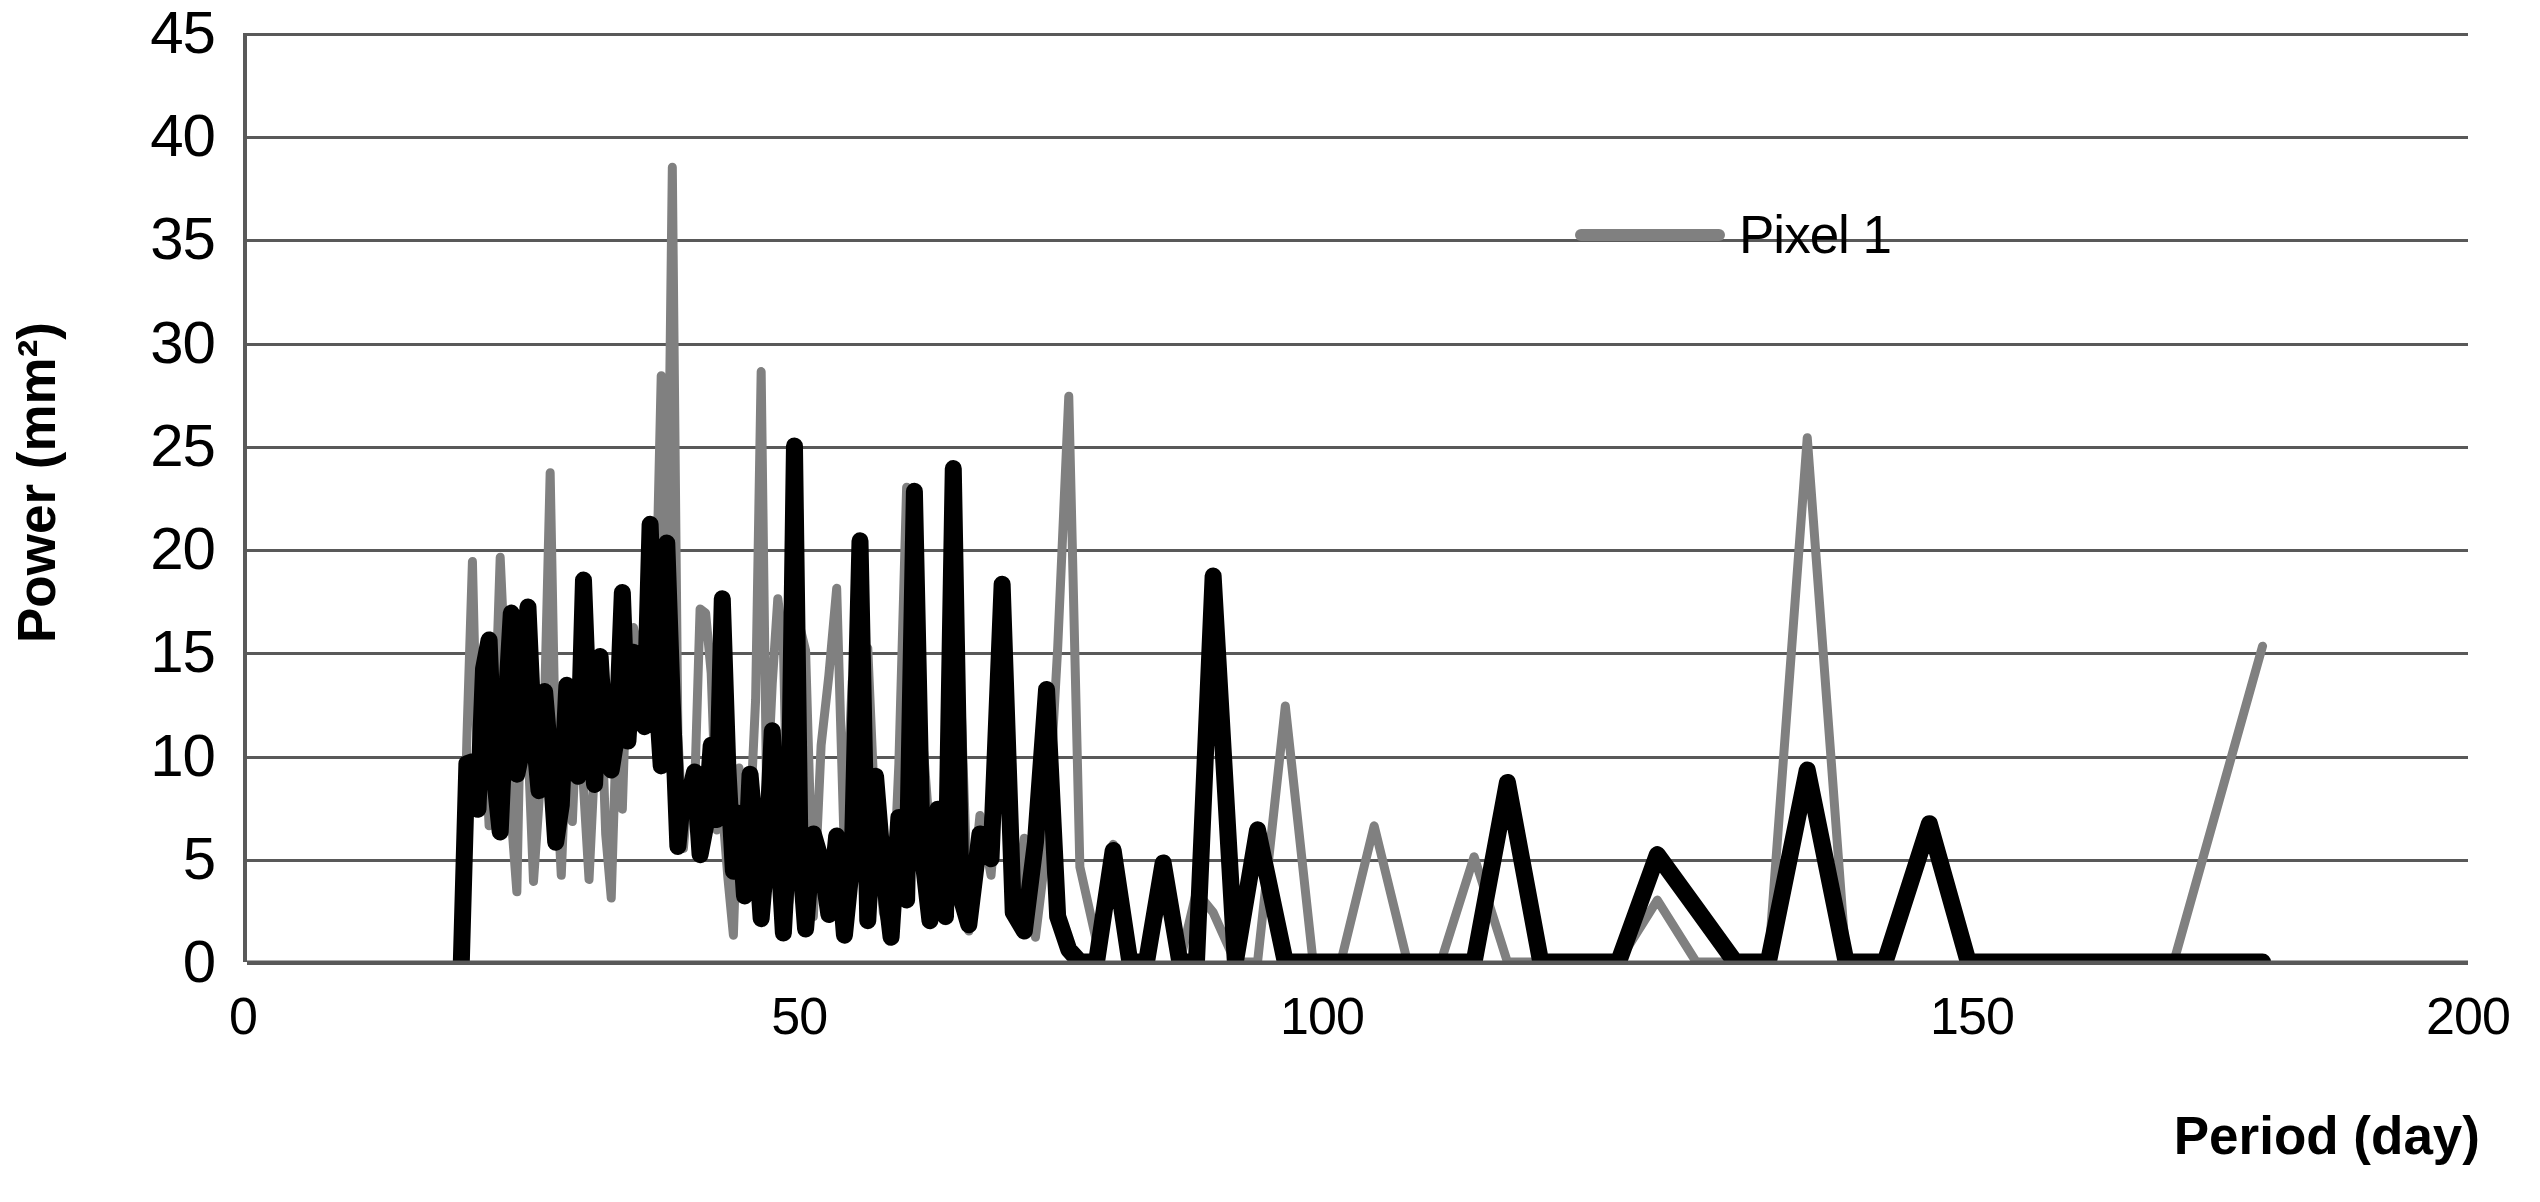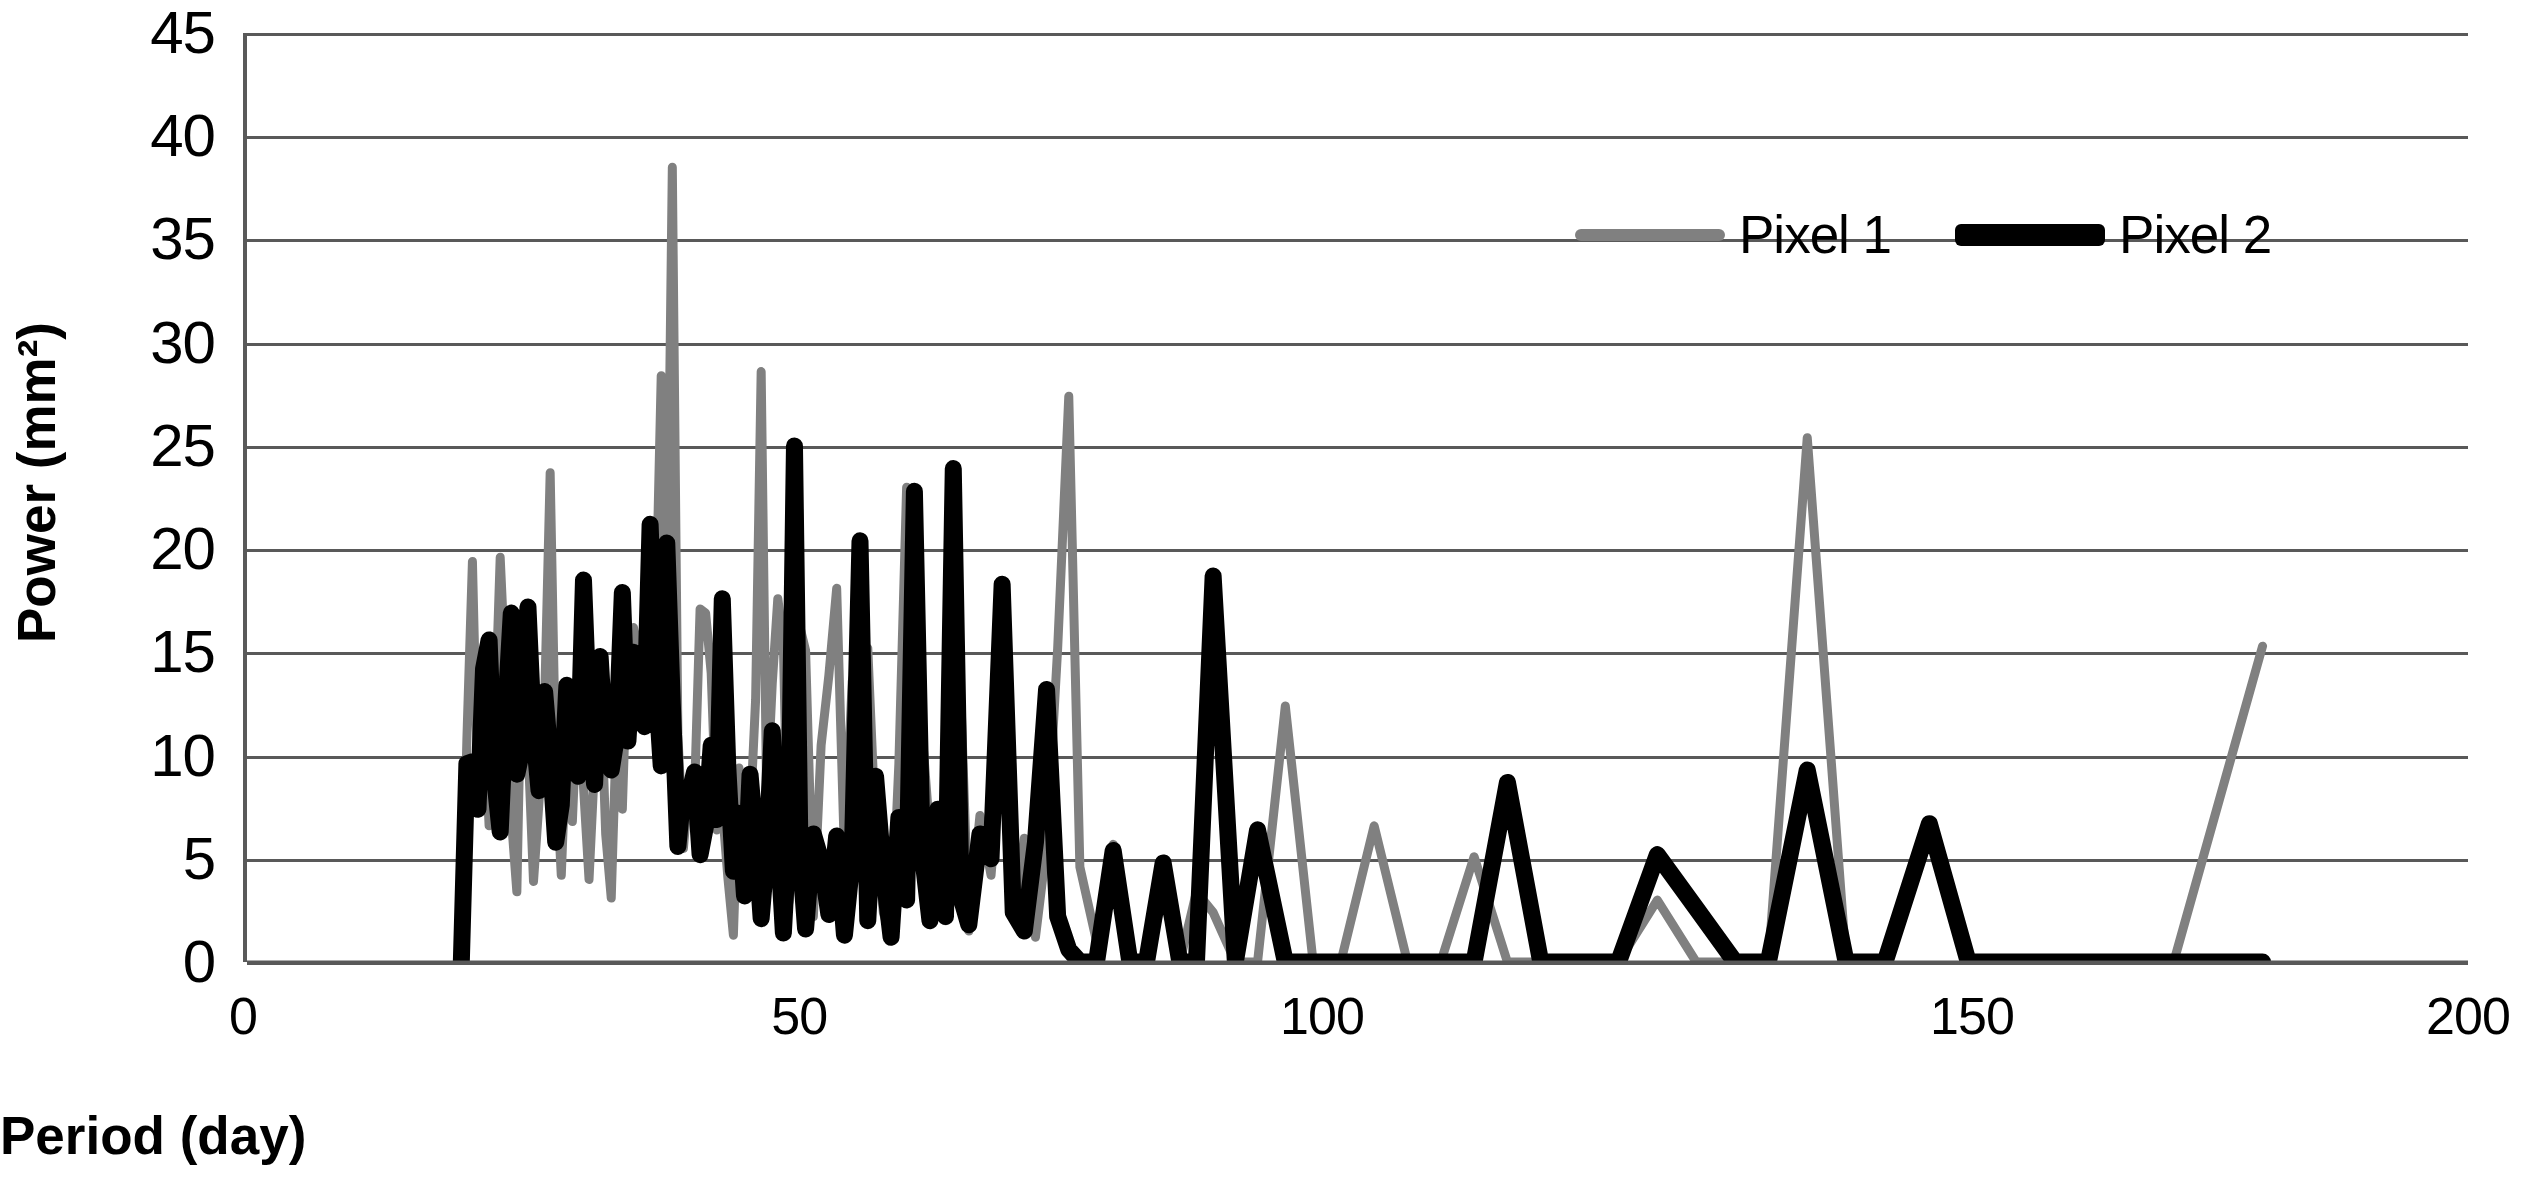--- a/index.html
+++ b/index.html
@@ -22,21 +22,21 @@
              border-left:4px solid #595959;box-sizing:border-box;}
   .gridline{position:absolute;left:0;width:100%;height:0;
             border-top:3px solid #595959;}
   #plot-svg{position:absolute;left:0;top:0;width:100%;height:100%;}
 
   
   #x-axis-ticks{position:absolute;left:0;top:990px;width:2540px;height:80px;}
   .xtick{position:absolute;top:0;font-size:52px;color:#000;line-height:1;
          transform:translateX(-50%);letter-spacing:-1px;}
   #x-axis-title{position:absolute;left:0;top:1105px;width:2480px;
-      text-align:left;font-size:53px;font-weight:bold;color:#000;}
+      text-align:right;font-size:53px;font-weight:bold;color:#000;}
 
   
   #legend{position:absolute;left:1575px;top:208px;display:flex;
           align-items:flex-start;gap:16px;}
   .legend-entry{display:flex;align-items:center;}
   .legend-swatch{display:block;border-radius:6px;}
   .legend-swatch.s1{width:150px;height:12px;background:#808080;margin-right:14px;}
   .legend-swatch.s2{width:150px;height:22px;background:#000000;margin-right:14px;margin-left:48px;}
   .legend-label{font-size:53px;color:#000;line-height:1;letter-spacing:-1px;}
 </style>
@@ -90,19 +90,15 @@
 
   <div id="x-axis-title">
     <span>Period (day)</span>
   </div>
 
   <div id="legend">
     <div class="legend-entry">
       <span class="legend-swatch s1"></span>
       <span class="legend-label">Pixel 1</span>
     </div>
-    <div class="legend-entry">
-      <span class="legend-swatch s2"></span>
-      <span class="legend-label">Pixel 2</span>
-    </div>
   </div>
 
 </div>
 
 </body></html>

